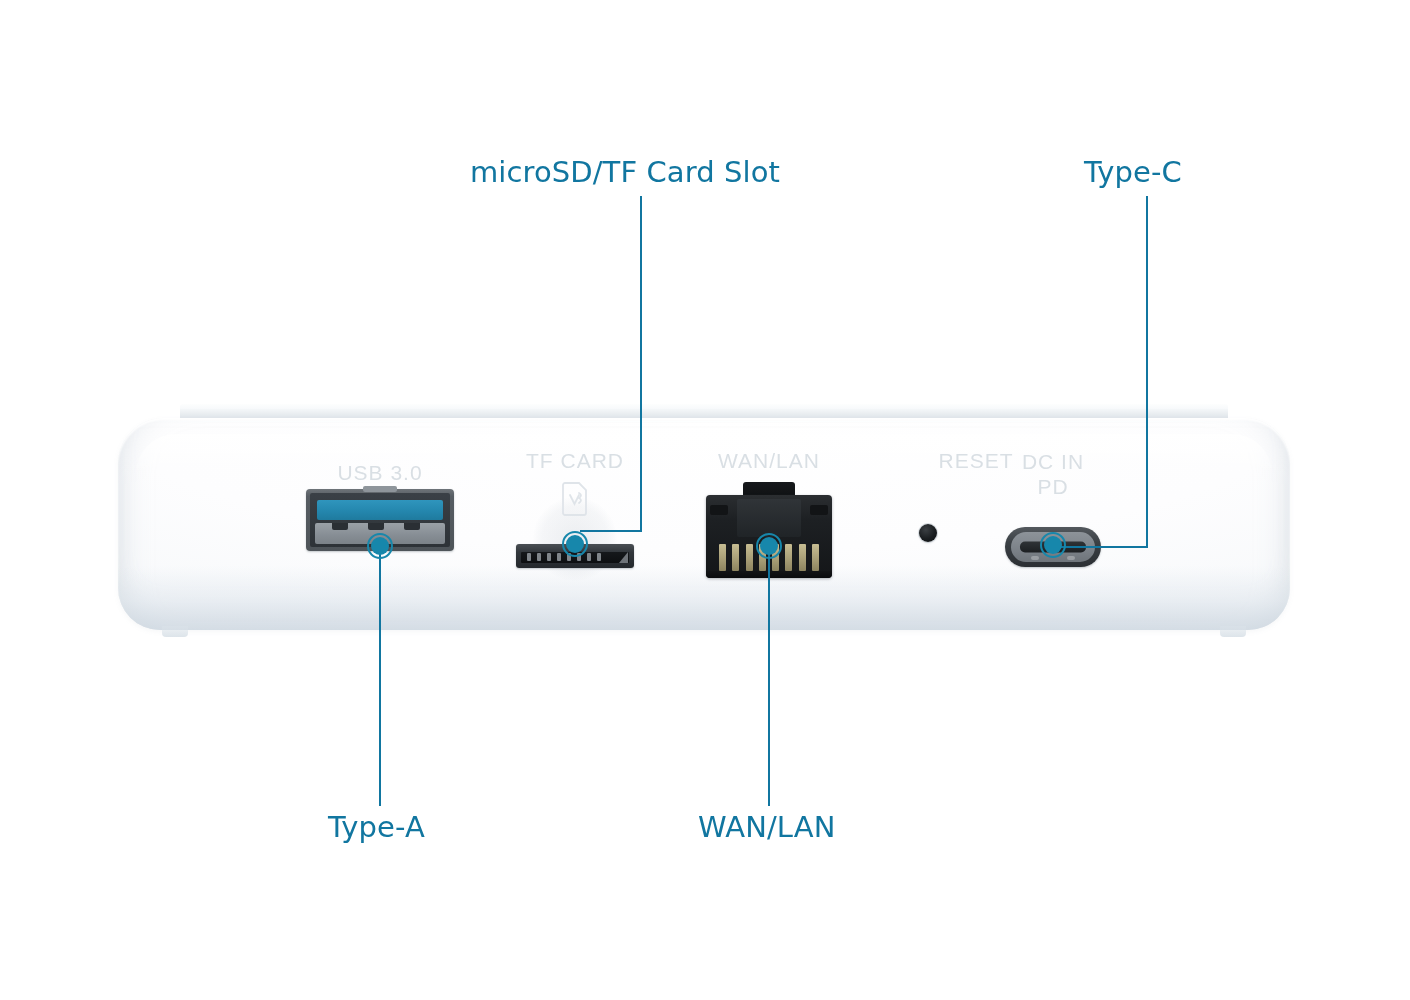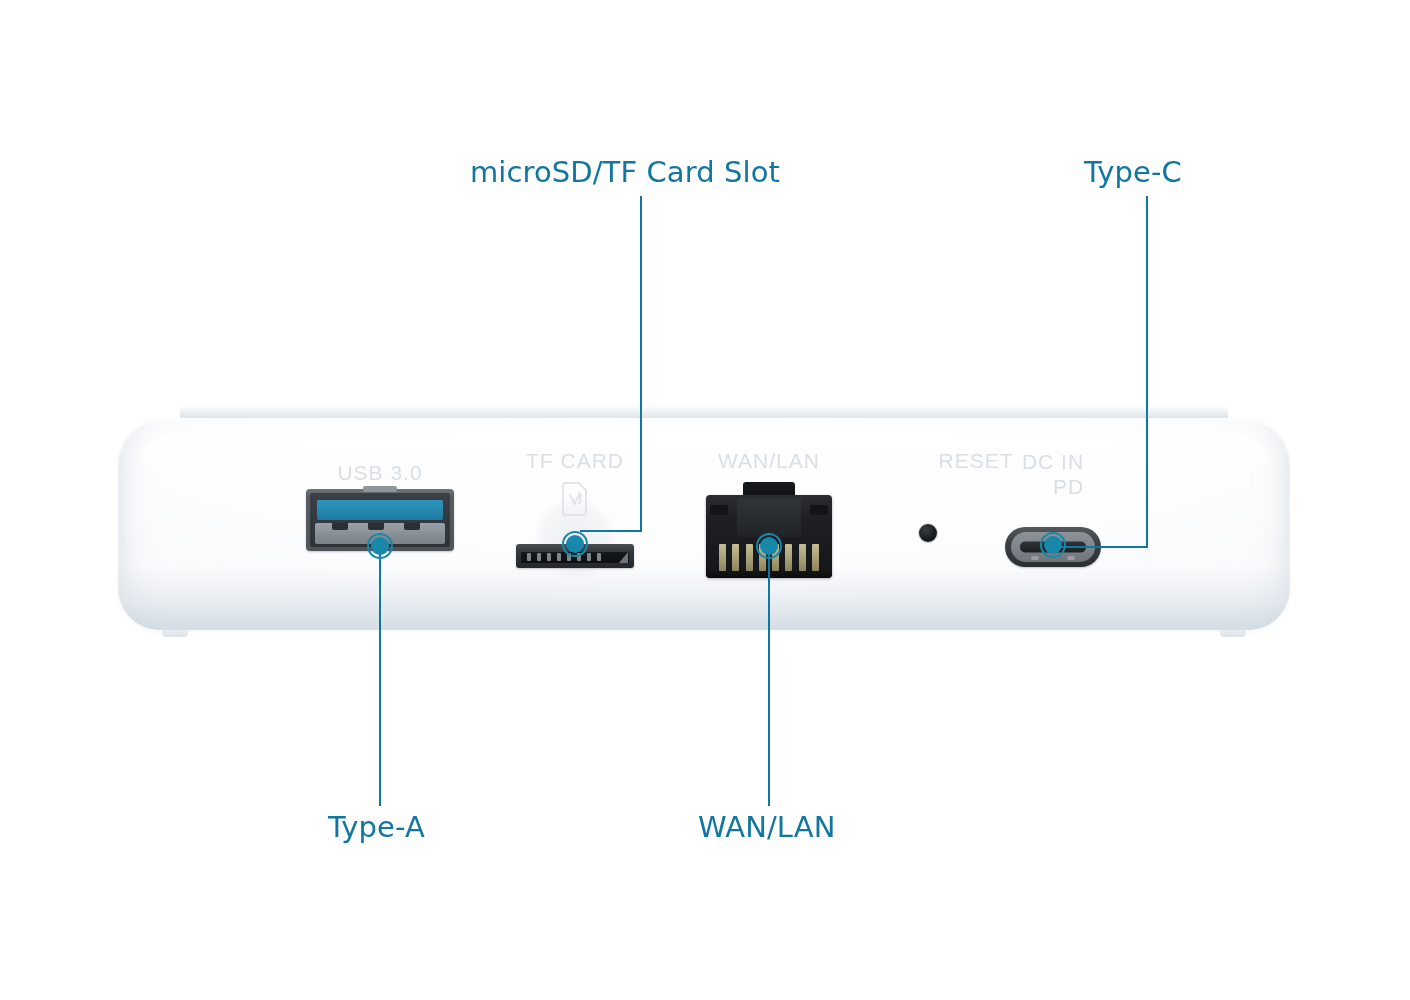--- a/index.html
+++ b/index.html
@@ -78,21 +78,21 @@
 
   
   .silk {
     position:absolute; z-index:5;
     color:#d9dfe4;
     font-family:"Liberation Sans","DejaVu Sans",sans-serif;
     font-size:21px; font-weight:400; letter-spacing:1.0px;
     white-space:nowrap; text-align:center;
     transform:translateX(-50%);
   }
-  .silk.two-line { line-height:25px;text-align:right; }
+  .silk.two-line { line-height:25px; }
 
   
   .port { position:absolute; z-index:5; }
 
   
   .usba {
     left:306px; top:489px; width:148px; height:62px;
     background:linear-gradient(to bottom,#6e7479 0%,#575d63 12%,#4e5459 100%);
     border-radius:4px;
     box-shadow:0 1px 2px rgba(90,100,110,0.35);

